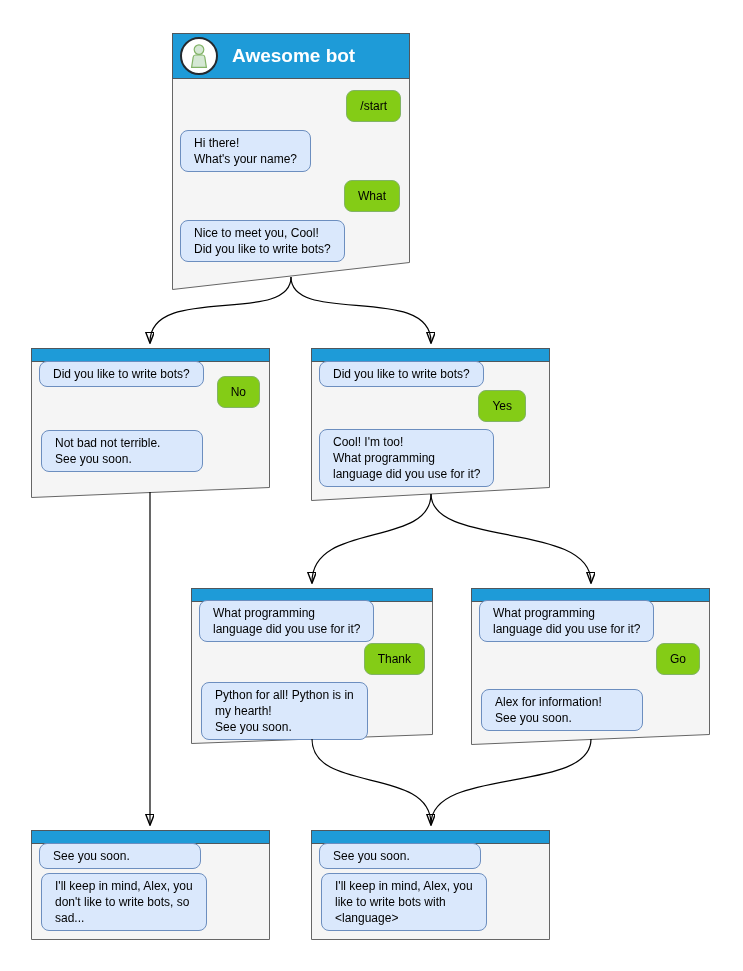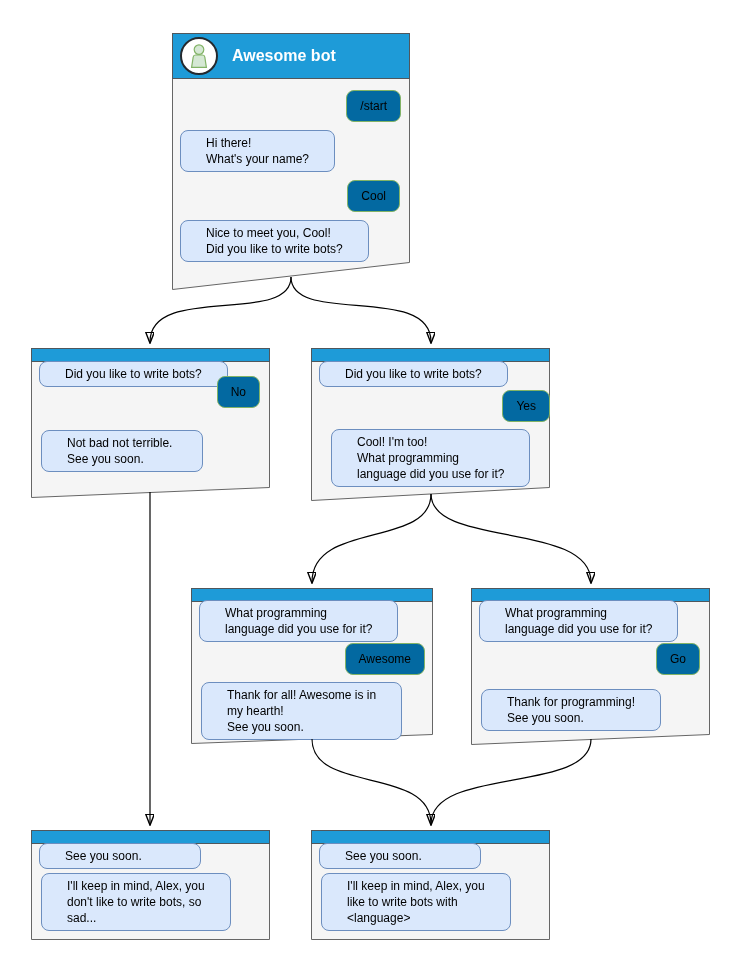--- a/index.html
+++ b/index.html
@@ -11,26 +11,26 @@
 
   .window{position:absolute;z-index:2;}
   .frame{position:absolute;left:0;top:0;overflow:visible;}
   .frame .body{fill:#f5f5f5;stroke:#666666;stroke-width:1;}
   .frame .head{fill:#1e9bd8;stroke:#50575c;stroke-width:1;}
 
   .avatar{position:absolute;left:8px;top:4px;width:34px;height:34px;border-radius:50%;
           background:#ffffff;border:2px solid #24292e;display:flex;align-items:center;
           justify-content:center;z-index:3;}
   .title{position:absolute;left:60px;top:0;height:46px;display:flex;align-items:center;
-         color:#ffffff;font-weight:bold;font-size:16px;z-index:3;}
+         color:#ffffff;font-weight:bold;font-size:19px;z-index:3;}
 
   .bubble{position:absolute;box-sizing:border-box;font-size:12px;line-height:16px;
-          white-space:pre;border:1px solid;border-radius:8px;padding:4px 25px;z-index:4;}
+          white-space:pre;border:1px solid;border-radius:8px;padding:4px 13px;z-index:4;}
   .bubble.bot{background:#dae8fc;border-color:#6c8ebf;}
-  .bubble.user{background:#0369a1;border-color:#82b366;text-align:right;
+  .bubble.user{background:#84cc16;border-color:#82b366;text-align:right;
                padding:7px 13px;min-width:28px;}
   .bubble.w162{min-width:162px;}
 </style>
 </head>
 <body>
 
 <svg class="connectors" width="743" height="971">
   <defs>
     <marker id="arr" markerWidth="10" markerHeight="8" refX="8" refY="3.5" orient="auto" markerUnits="strokeWidth">
       <path d="M0,0 L9,3.5 L0,7 Z" fill="#000"></path>
@@ -53,21 +53,21 @@
   <div class="avatar">
     <svg width="20" height="24" viewBox="0 0 20 24">
       <circle cx="10" cy="5.6" r="4.8" fill="#d5e8d4" stroke="#82b366" stroke-width="1.2"></circle>
       <path d="M2.6,23.4 L4.2,13 Q4.5,11 6.4,11 L13.6,11 Q15.5,11 15.8,13 L17.4,23.4 Z" fill="#d5e8d4" stroke="#82b366" stroke-width="1.2"></path>
     </svg>
   </div>
   <div class="title">Awesome bot</div>
   <div class="bubble user" style="top:57px;right:9px">/start</div>
   <div class="bubble bot" style="top:97px;left:8px">Hi there!
 What's your name?</div>
-  <div class="bubble user" style="top:147px;right:10px">Cool</div>
+  <div class="bubble user" style="top:147px;right:10px">What</div>
   <div class="bubble bot" style="top:187px;left:8px">Nice to meet you, Cool!
 Did you like to write bots?</div>
 </div>
 
 <div class="window" style="left:31px;top:348px;width:239px;height:150px">
   <svg class="frame" width="239" height="150">
     <polygon class="body" points="0.5,0.5 238.5,0.5 238.5,139.5 0.5,149.5"></polygon>
     <rect class="head" x="0.5" y="0.5" width="238" height="13"></rect>
   </svg>
   <div class="bubble bot w162" style="top:13px;left:8px">Did you like to write bots?</div>
@@ -75,48 +75,48 @@
   <div class="bubble bot w162" style="top:82px;left:10px">Not bad not terrible.
 See you soon.</div>
 </div>
 
 <div class="window" style="left:311px;top:348px;width:239px;height:153px">
   <svg class="frame" width="239" height="153">
     <polygon class="body" points="0.5,0.5 238.5,0.5 238.5,139.5 0.5,152.5"></polygon>
     <rect class="head" x="0.5" y="0.5" width="238" height="13"></rect>
   </svg>
   <div class="bubble bot w162" style="top:13px;left:8px">Did you like to write bots?</div>
-  <div class="bubble user" style="top:42px;right:0">Yes</div>
-  <div class="bubble bot w162" style="top:81px;left:20px">Cool! I'm too!
+  <div class="bubble user" style="top:42px;right:24px">Yes</div>
+  <div class="bubble bot w162" style="top:81px;left:8px">Cool! I'm too!
 What programming
 language did you use for it?</div>
 </div>
 
 <div class="window" style="left:191px;top:588px;width:242px;height:156px">
   <svg class="frame" width="242" height="156">
     <polygon class="body" points="0.5,0.5 241.5,0.5 241.5,146.5 0.5,155.5"></polygon>
     <rect class="head" x="0.5" y="0.5" width="241" height="13"></rect>
   </svg>
   <div class="bubble bot w162" style="top:12px;left:8px">What programming
 language did you use for it?</div>
-  <div class="bubble user" style="top:55px;right:8px">Awesome</div>
-  <div class="bubble bot w162" style="top:94px;left:10px">Thank for all! Awesome is in
+  <div class="bubble user" style="top:55px;right:8px">Thank</div>
+  <div class="bubble bot w162" style="top:94px;left:10px">Python for all! Python is in
 my hearth!
 See you soon.</div>
 </div>
 
 <div class="window" style="left:471px;top:588px;width:239px;height:157px">
   <svg class="frame" width="239" height="157">
     <polygon class="body" points="0.5,0.5 238.5,0.5 238.5,146.5 0.5,156.5"></polygon>
     <rect class="head" x="0.5" y="0.5" width="238" height="13"></rect>
   </svg>
   <div class="bubble bot w162" style="top:12px;left:8px">What programming
 language did you use for it?</div>
   <div class="bubble user" style="top:55px;right:10px">Go</div>
-  <div class="bubble bot w162" style="top:101px;left:10px">Thank for programming!
+  <div class="bubble bot w162" style="top:101px;left:10px">Alex for information!
 See you soon.</div>
 </div>
 
 <div class="window" style="left:31px;top:830px;width:239px;height:110px">
   <svg class="frame" width="239" height="110">
     <polygon class="body" points="0.5,0.5 238.5,0.5 238.5,109.5 0.5,109.5"></polygon>
     <rect class="head" x="0.5" y="0.5" width="238" height="13"></rect>
   </svg>
   <div class="bubble bot w162" style="top:13px;left:8px">See you soon.</div>
   <div class="bubble bot w162" style="top:43px;left:10px">I'll keep in mind, Alex, you

